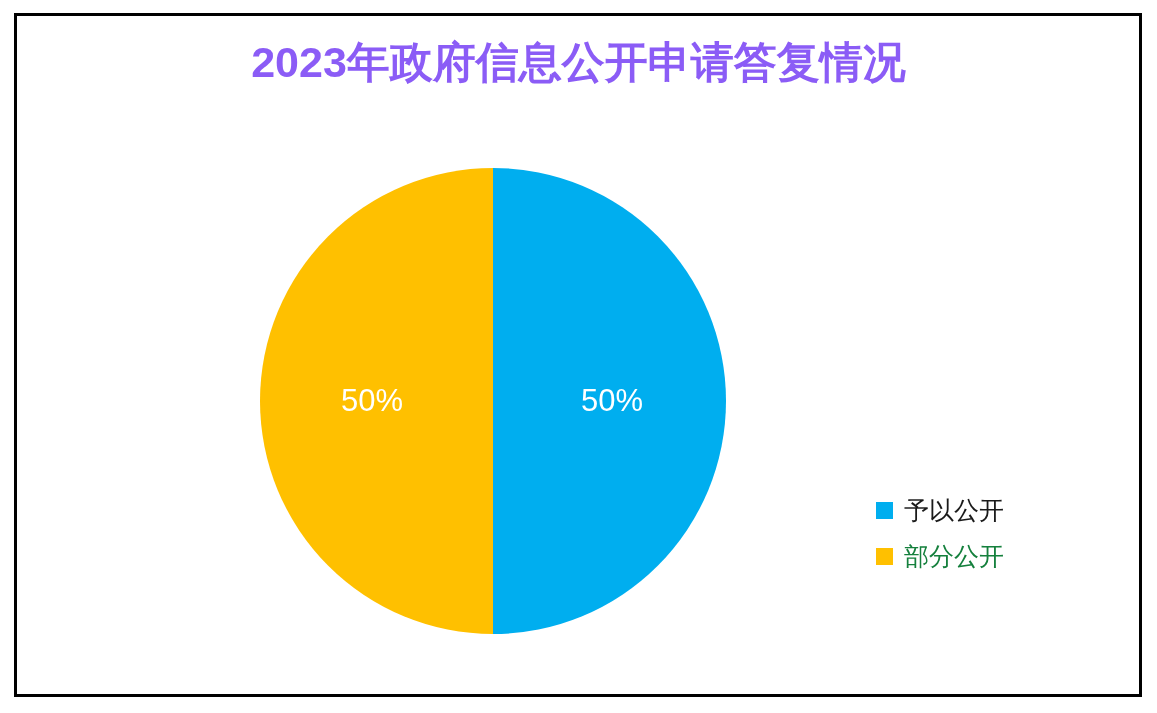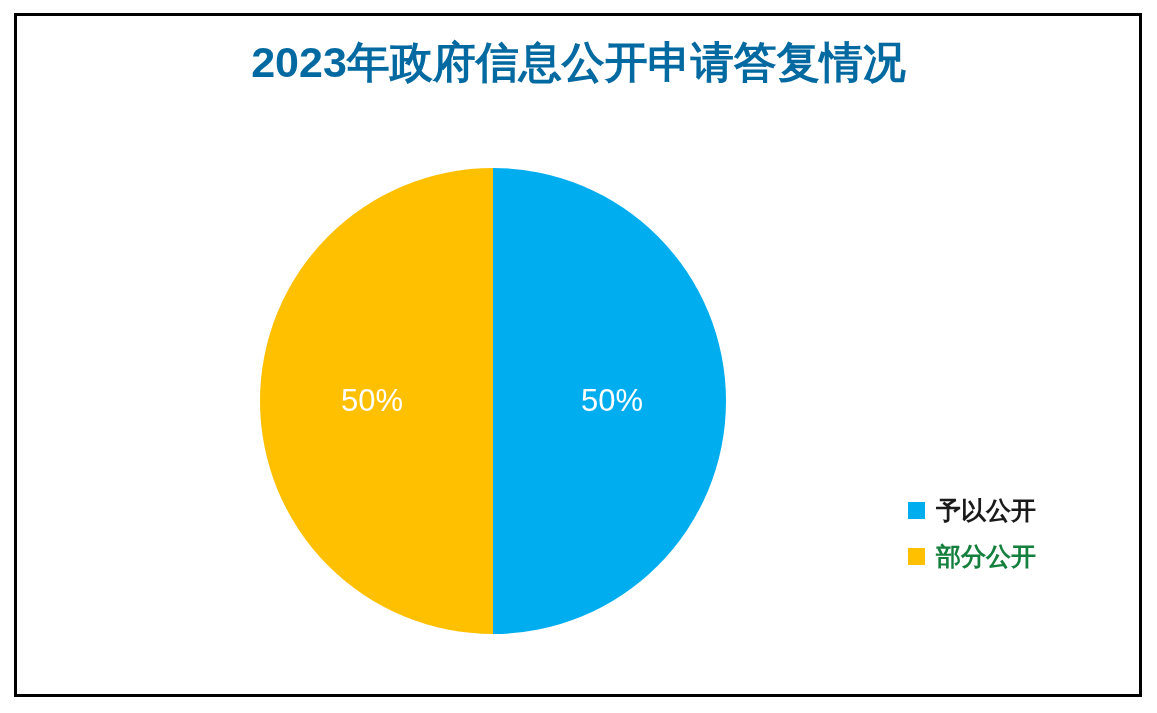--- a/index.html
+++ b/index.html
@@ -64,24 +64,23 @@
     font-size: 31px;
     fill: #ffffff;
     font-family: "Liberation Sans", "DejaVu Sans", sans-serif;
     text-anchor: middle;
     dominant-baseline: middle;
   }
 
   
   #chart-legend {
     position: absolute;
-    left: 908px;
+    left: 876px;
     top: 487px;
     width: 200px;
-    font-weight: bold;
   }
   .legend-item {
     display: flex;
     align-items: center;
     height: 46px;
   }
   .legend-swatch {
     width: 17px;
     height: 17px;
     flex: 0 0 auto;
@@ -94,21 +93,21 @@
     line-height: 1;
   }
 </style>
 </head>
 <body>
 
 <div id="canvas" style="background: rgb(255, 255, 255);">
 
   <div id="chart-frame" style="background: rgb(255, 255, 255); border-color: rgb(0, 0, 0);"></div>
 
-  <div id="chart-title" style="color: #0369a1;">2023年政府信息公开申请答复情况</div>
+  <div id="chart-title" style="color: #8b5cf6;">2023年政府信息公开申请答复情况</div>
 
   <div id="pie-wrap">
     <svg id="pie-svg" viewBox="0 0 466 466" xmlns="http://www.w3.org/2000/svg">
 
       <path id="slice-0" d="M 233 233 L 233 0 A 233 233 0 0 1 233 466 Z" fill="#00AEEF"></path>
 
       <path id="slice-1" d="M 233 233 L 233 466 A 233 233 0 0 1 233 0 Z" fill="#FFC000"></path>
 
       <text id="slice-label-0" class="slice-label" x="352" y="235" fill="#FFFFFF">50%</text>
       <text id="slice-label-1" class="slice-label" x="112" y="235" fill="#FFFFFF">50%</text>

